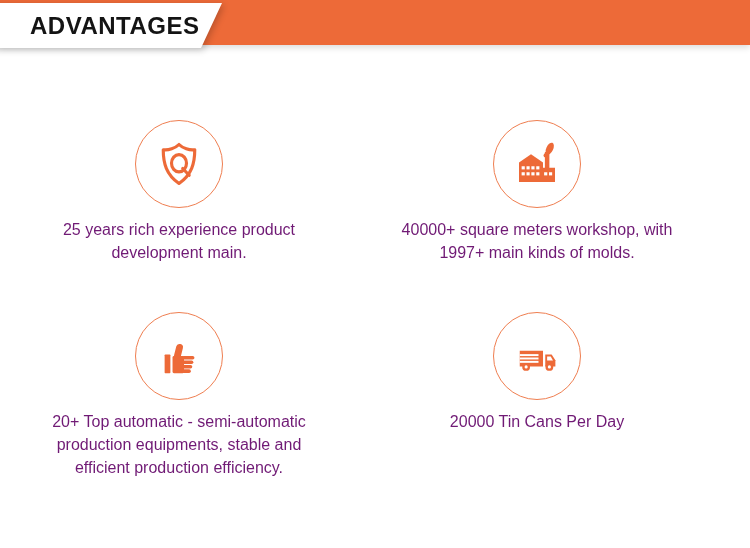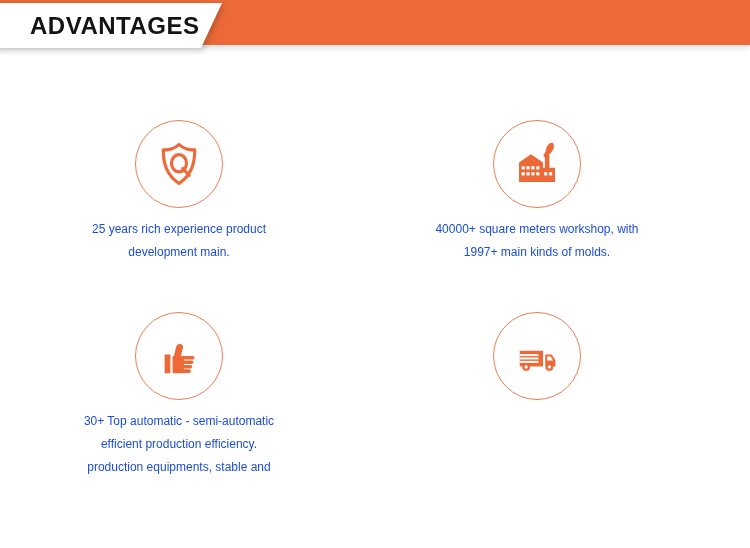--- a/index.html
+++ b/index.html
@@ -19,21 +19,21 @@
     color: #141414; letter-spacing: 0.5px; white-space: nowrap; }
 
   
   .grid { width: 716px; margin-top: 75px; display: grid;
     grid-template-columns: 358px 358px; row-gap: 48px; }
   .cell { display: flex; flex-direction: column; align-items: center; }
   .circle { width: 88px; height: 88px; border: 1px solid #EF7E50; border-radius: 50%;
     display: flex; align-items: center; justify-content: center; margin-bottom: 10px;
     background: #fff; }
   .txt { text-align: center; }
-  .line { font-size: 12px; line-height: 23px; color: #1d4ed8; white-space: nowrap; }
+  .line { font-size: 16px; line-height: 23px; color: #701a75; white-space: nowrap; }
 </style>
 </head>
 <body>
 
 <div class="page">
 
   <header class="hdr">
     <div class="hdr-label">
       <h1 class="hdr-title">ADVANTAGES</h1>
     </div>
@@ -93,23 +93,23 @@
             <rect x="26.5" y="15" width="9.5" height="22" rx="4.7" transform="rotate(14 31 26)"></rect>
             <rect x="23" y="32" width="16" height="24" rx="2"></rect>
             <rect x="36" y="32" width="17.5" height="5" rx="2.5"></rect>
             <rect x="36" y="38.2" width="16" height="5" rx="2.5"></rect>
             <rect x="36" y="44.4" width="14.5" height="5" rx="2.5"></rect>
             <rect x="36" y="50.6" width="12.5" height="5" rx="2.5"></rect>
           </g>
         </svg>
       </div>
       <div class="txt">
-        <div class="line">30+ Top automatic - semi-automatic</div>
+        <div class="line">20+ Top automatic - semi-automatic</div>
+        <div class="line">production equipments, stable and</div>
         <div class="line">efficient production efficiency.</div>
-        <div class="line">production equipments, stable and</div>
       </div>
     </div>
 
     <div class="cell">
       <div class="circle">
         <svg width="48" height="48" viewBox="0 0 64 64" aria-hidden="true">
           <g fill="#ED6A38">
             <rect x="9" y="25" width="31" height="21"></rect>
             <path d="M43 46 V30 H51.5 L56.5 37.5 V46 Z"></path>
             <circle cx="17.5" cy="46.5" r="5.2"></circle>
@@ -118,16 +118,19 @@
           <g fill="#ffffff">
             <rect x="9" y="29.5" width="25" height="2.6"></rect>
             <rect x="9" y="34" width="25" height="2.6"></rect>
             <rect x="9" y="38.5" width="25" height="2.6"></rect>
             <path d="M45.5 32.5 H50.3 L53.3 38 H45.5 Z"></path>
             <circle cx="17.5" cy="46.5" r="2.1"></circle>
             <circle cx="48.5" cy="46.5" r="2.1"></circle>
           </g>
         </svg>
       </div>
+      <div class="txt">
+        <div class="line">20000 Tin Cans Per Day</div>
+      </div>
     </div>
 
   </div>
 </div>
 
 </body></html>

